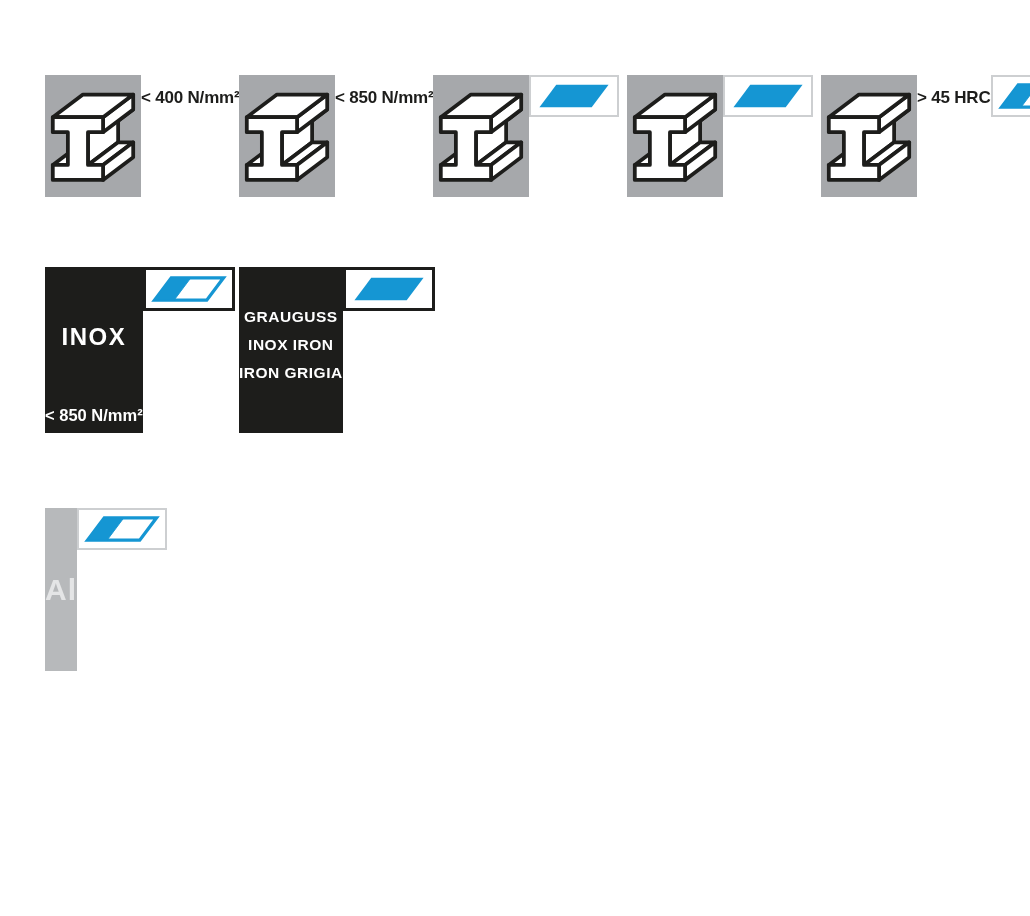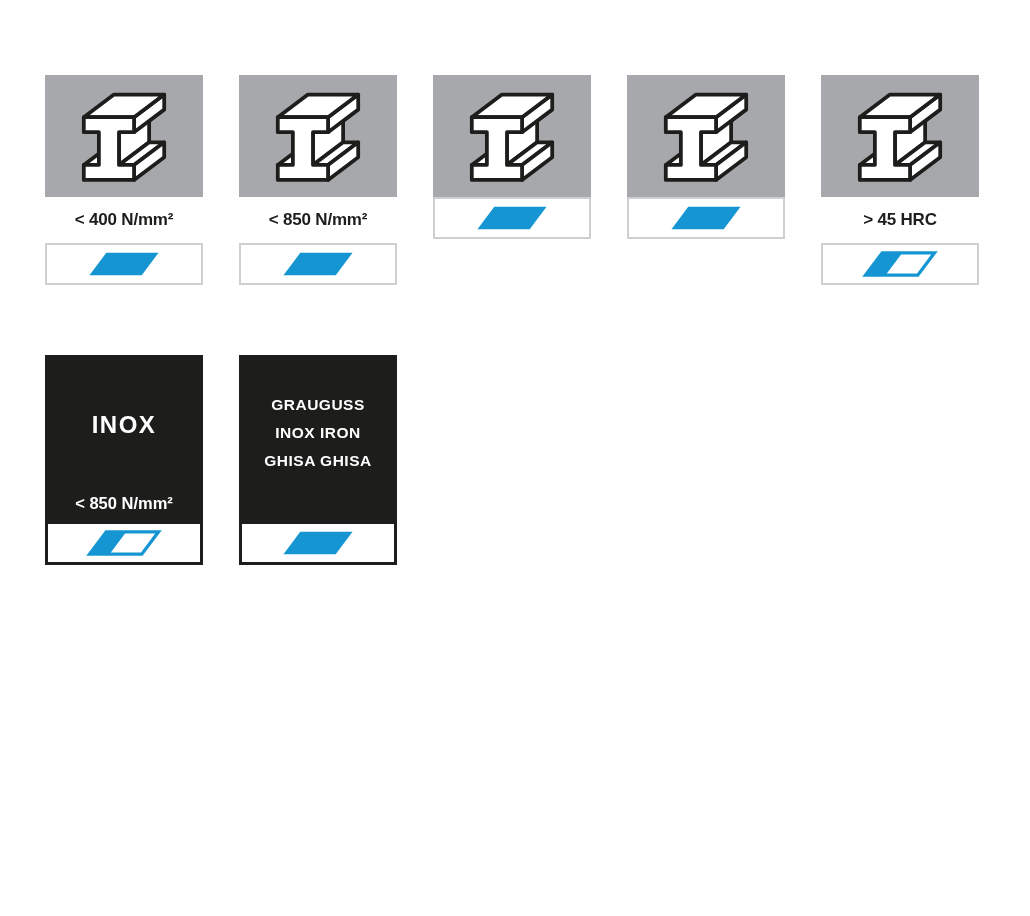--- a/index.html
+++ b/index.html
@@ -15,21 +15,21 @@
   .content {
     position: absolute;
     left: 45px;
     top: 75px;
   }
   .row { display: flex; gap: 36px; }
   .row-steel   { margin-bottom: 70px; }
   .row-special { margin-bottom: 75px; }
 
   
-  .tile { width: 158px; display: flex; flex-direction: column; }
+  .tile { width: 158px; display: flex; flex-direction: row; }
 
   
   .tile-graybox {
     height: 122px;
     background: #a6a8ab;
     display: flex;
     align-items: center;
     justify-content: center;
   }
   .tile-label {
@@ -248,27 +248,40 @@
             <polygon points="9,27 27,3 48,3 30,27" fill="#1596d3" stroke="#1596d3" stroke-width="1"></polygon>
           </svg>
         </div>
       </div>
 
       <div class="tile">
         <div class="tile-blackbody">
           <div class="castiron-lines">
             <div class="castiron-line">GRAUGUSS</div>
             <div class="castiron-line">INOX IRON</div>
-            <div class="castiron-line">GHISA GHISA</div>
+            <div class="castiron-line">IRON GRIGIA</div>
           </div>
         </div>
         <div class="tile-strip tile-strip--dark">
           <svg class="para-svg" width="86" height="28" viewBox="0 0 92 30">
             <polygon points="9,27 27,3 83,3 65,27" fill="#1596d3"></polygon>
           </svg>
         </div>
       </div>
 
     </div>
 
+    <div class="row">
+
+      <div class="tile tile--al">
+        <div class="tile-albox">Al</div>
+        <div class="tile-strip">
+          <svg class="para-svg" width="86" height="28" viewBox="0 0 92 30">
+            <polygon points="9,27 27,3 83,3 65,27" fill="#ffffff" stroke="#1596d3" stroke-width="3.5"></polygon>
+            <polygon points="9,27 27,3 48,3 30,27" fill="#1596d3" stroke="#1596d3" stroke-width="1"></polygon>
+          </svg>
+        </div>
+      </div>
+
+    </div>
 
   </div>
 </div>
 
 </body></html>

